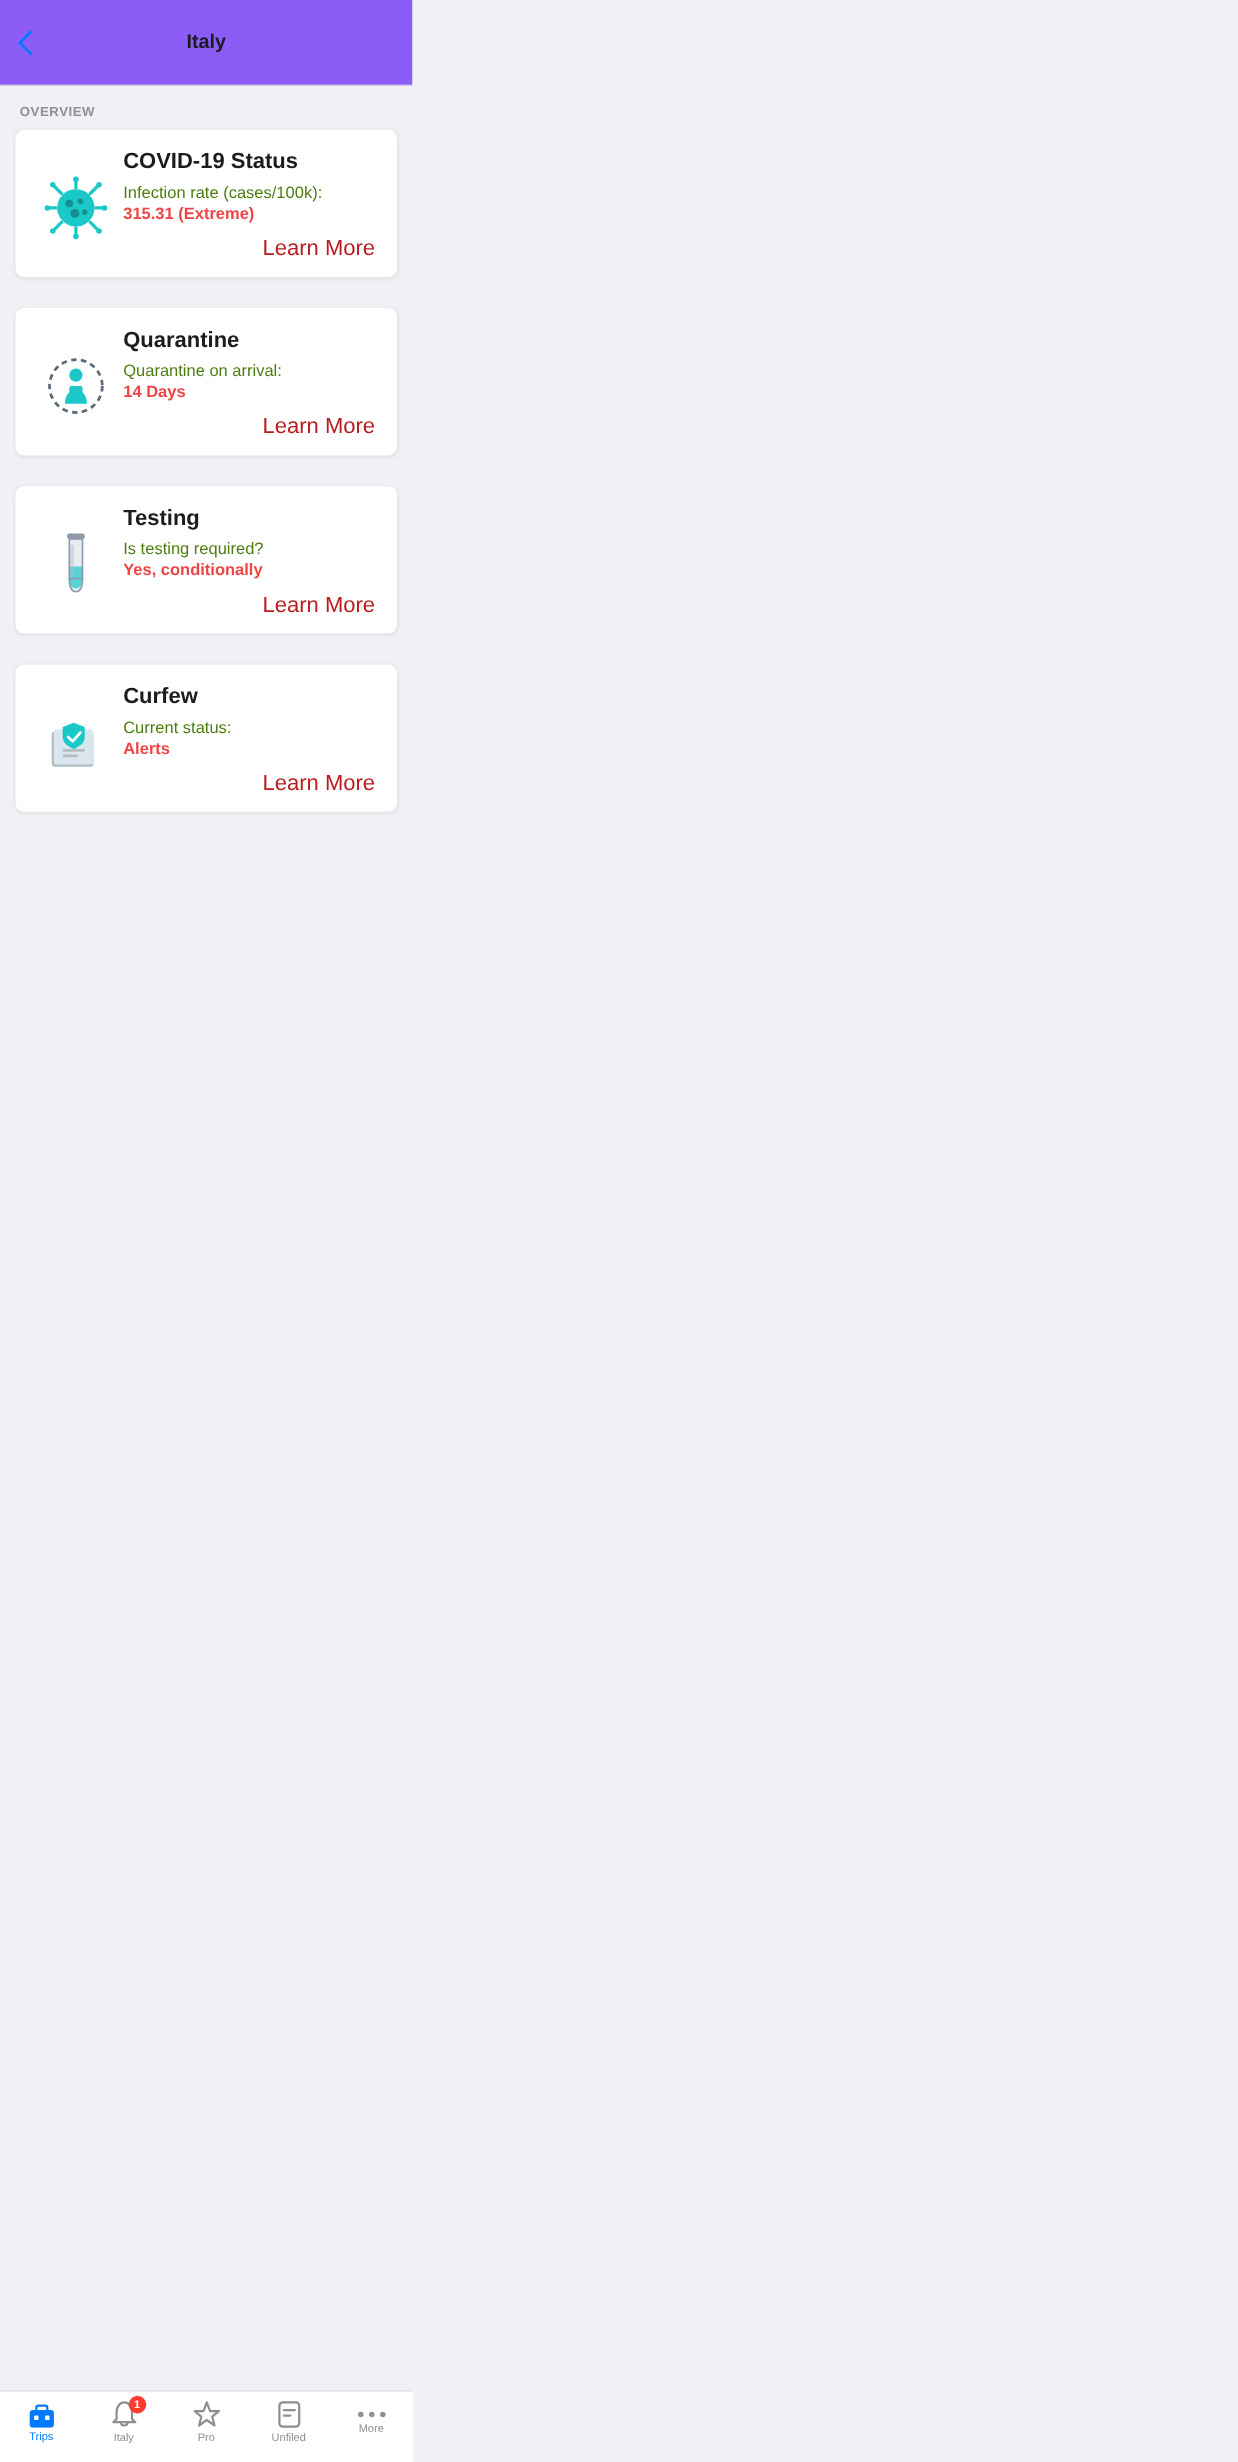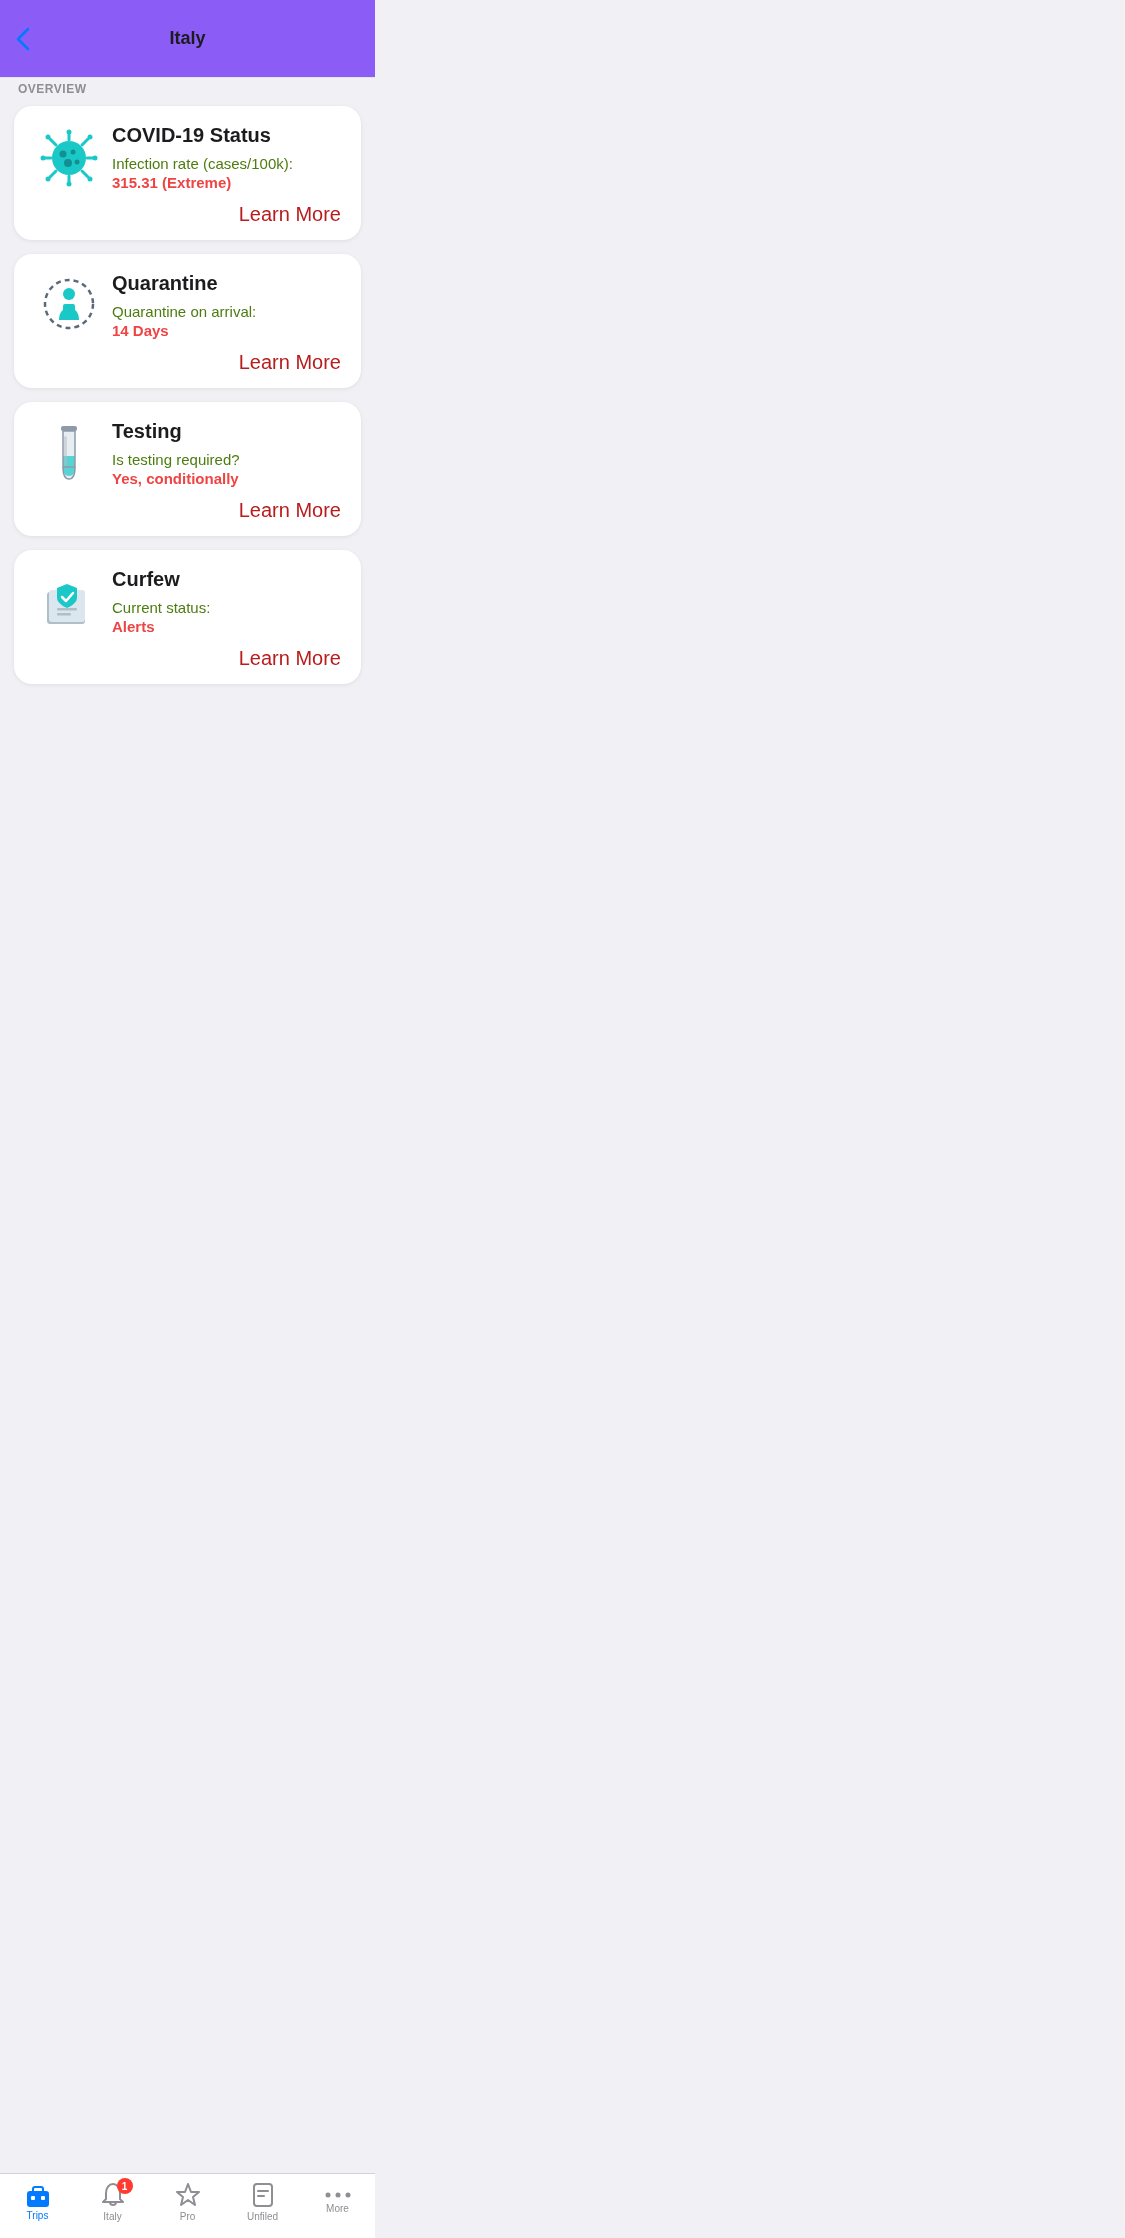--- a/index.html
+++ b/index.html
@@ -34,43 +34,43 @@
       align-items: center;
     }
     .header-title {
       font-size: 18px;
       font-weight: 700;
       color: #1c1c1e;
     }
 
     
     .content {
-      padding: 4px 14px;
+      padding: 16px 14px;
       padding-bottom: 80px;
     }
 
     .section-label {
       font-size: 12px;
       font-weight: 600;
       color: #8e8e93;
       letter-spacing: 0.5px;
       margin-bottom: 10px;
       padding-left: 4px;
     }
 
     
     .card {
       background: #fff;
-      border-radius: 18px;
+      border-radius: 8px;
       padding: 18px 20px 14px 20px;
-      margin-bottom: 14px;
+      margin-bottom: 28px;
       box-shadow: 0 1px 4px rgba(0,0,0,0.08);
       display: flex;
       flex-direction: row;
-      align-items: flex-start;
+      align-items: center;
       position: relative;
     }
 
     .card-icon {
       width: 70px;
       min-width: 70px;
       display: flex;
       align-items: center;
       justify-content: center;
       margin-top: 4px;

